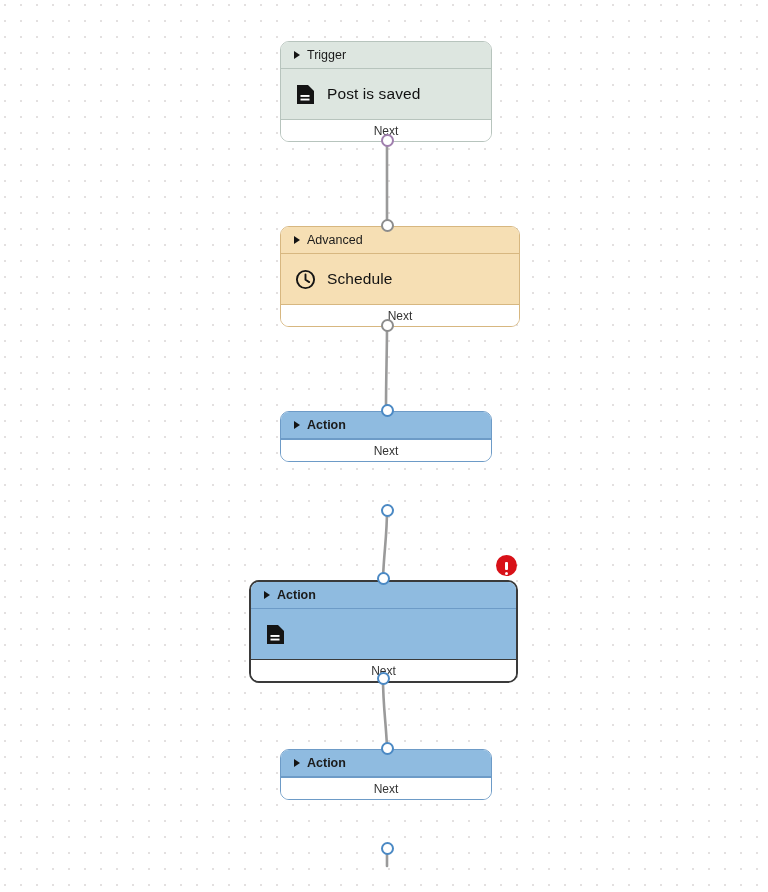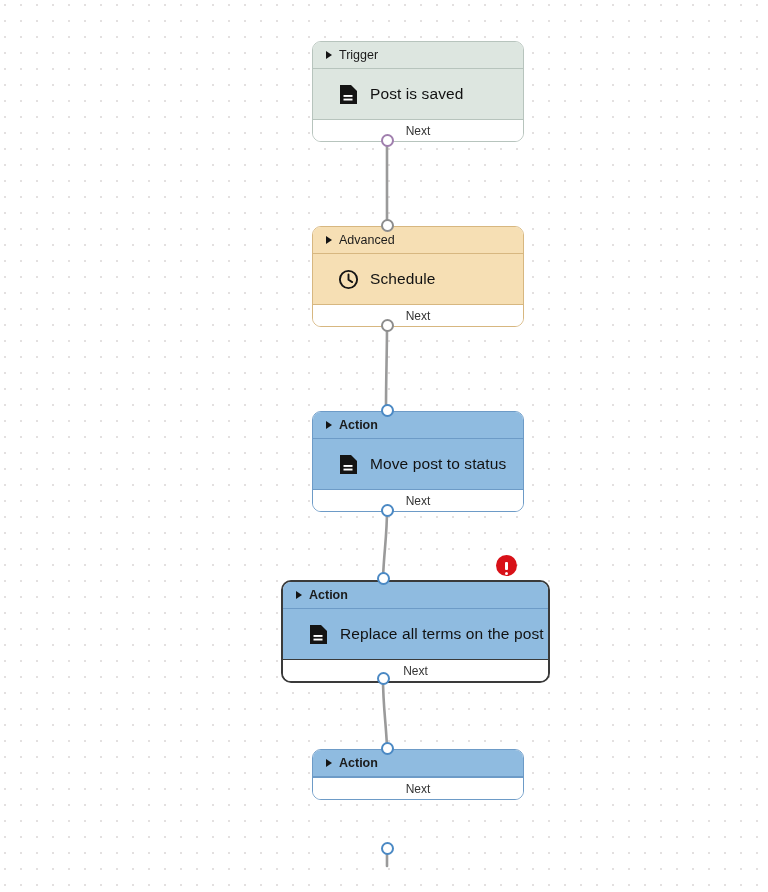--- a/index.html
+++ b/index.html
@@ -36,21 +36,20 @@
     pointer-events: none;
   }
 
   
   .node {
     position: absolute;
     box-sizing: border-box;
     border-radius: 9px;
     overflow: hidden;
     background: #ffffff;
-    margin-left: 32px;
   }
   .node-header {
     height: 27px;
     display: flex;
     align-items: center;
     padding-left: 13px;
     font-size: 12.5px;
     color: #1b1b1b;
     box-sizing: border-box;
   }
@@ -60,21 +59,21 @@
     border-left: 6px solid #141414;
     border-top: 4.5px solid transparent;
     border-bottom: 4.5px solid transparent;
     margin-right: 7px;
     flex: 0 0 auto;
   }
   .node-body {
     height: 50px;
     display: flex;
     align-items: center;
-    padding-left: 24px;
+    padding-left: 13px;
     box-sizing: border-box;
   }
   .node-icon {
     width: 22px;
     height: 22px;
     flex: 0 0 auto;
     margin-right: 11px;
     display: flex;
     align-items: center;
     justify-content: center;
@@ -197,21 +196,21 @@
           <rect x="4.5" y="11" width="9" height="1.9" fill="#ffffff"></rect>
           <rect x="4.5" y="14.6" width="9" height="1.9" fill="#ffffff"></rect>
         </svg>
       </span>
       <span class="node-title">Post is saved</span>
     </div>
     <div class="node-footer">Next</div>
   </div>
   <div class="handle purple" style="left:380.5px; top:134px;"></div>
 
-  <div class="node advanced" style="left:280px; top:226px; width:212px;">
+  <div class="node advanced" style="left:280px; top:226px; width:240px;">
     <div class="node-header">
       <span class="disclosure"></span>
       <span>Advanced</span>
     </div>
     <div class="node-body">
       <span class="node-icon">
         <svg width="21" height="21" viewBox="0 0 21 21">
           <circle cx="10.5" cy="10.5" r="8.6" fill="none" stroke="#141414" stroke-width="1.9"></circle>
           <path d="M10.5 5.4 V10.8 L14.2 13.1" fill="none" stroke="#141414" stroke-width="1.9" stroke-linecap="round" stroke-linejoin="round"></path>
         </svg>
@@ -221,49 +220,38 @@
     <div class="node-footer">Next</div>
   </div>
   <div class="handle gray" style="left:380.5px; top:218.5px;"></div>
   <div class="handle gray" style="left:380.5px; top:319px;"></div>
 
   <div class="node action" style="left:280px; top:411px; width:212px;">
     <div class="node-header">
       <span class="disclosure"></span>
       <span>Action</span>
     </div>
+    <div class="node-footer">Next</div>
+  </div>
+  <div class="handle blue" style="left:380.5px; top:403.5px;"></div>
+  <div class="handle blue" style="left:380.5px; top:503.5px;"></div>
+
+  <div class="node action selected" style="left:249px; top:580px; width:269px;">
+    <div class="node-header">
+      <span class="disclosure"></span>
+      <span>Action</span>
+    </div>
     <div class="node-body">
       <span class="node-icon">
         <svg width="19" height="21" viewBox="0 0 19 21">
           <path d="M1 1 h11 l6 6 v13 h-17 z" fill="#141414"></path>
           <rect x="4.5" y="11" width="9" height="1.9" fill="#ffffff"></rect>
           <rect x="4.5" y="14.6" width="9" height="1.9" fill="#ffffff"></rect>
         </svg>
       </span>
-      <span class="node-title">Move post to status</span>
-    </div>
-    <div class="node-footer">Next</div>
-  </div>
-  <div class="handle blue" style="left:380.5px; top:403.5px;"></div>
-  <div class="handle blue" style="left:380.5px; top:503.5px;"></div>
-
-  <div class="node action selected" style="left:249px; top:580px; width:269px;">
-    <div class="node-header">
-      <span class="disclosure"></span>
-      <span>Action</span>
-    </div>
-    <div class="node-body">
-      <span class="node-icon">
-        <svg width="19" height="21" viewBox="0 0 19 21">
-          <path d="M1 1 h11 l6 6 v13 h-17 z" fill="#141414"></path>
-          <rect x="4.5" y="11" width="9" height="1.9" fill="#ffffff"></rect>
-          <rect x="4.5" y="14.6" width="9" height="1.9" fill="#ffffff"></rect>
-        </svg>
-      </span>
-      <span class="node-title">Replace all terms on the post</span>
     </div>
     <div class="node-footer">Next</div>
   </div>
   <div class="handle blue" style="left:377px; top:571.5px;"></div>
   <div class="handle blue" style="left:377px; top:672px;"></div>
 
   <div class="error-badge" style="left:496px; top:555px;">
     <span class="bang"></span>
   </div>
 

